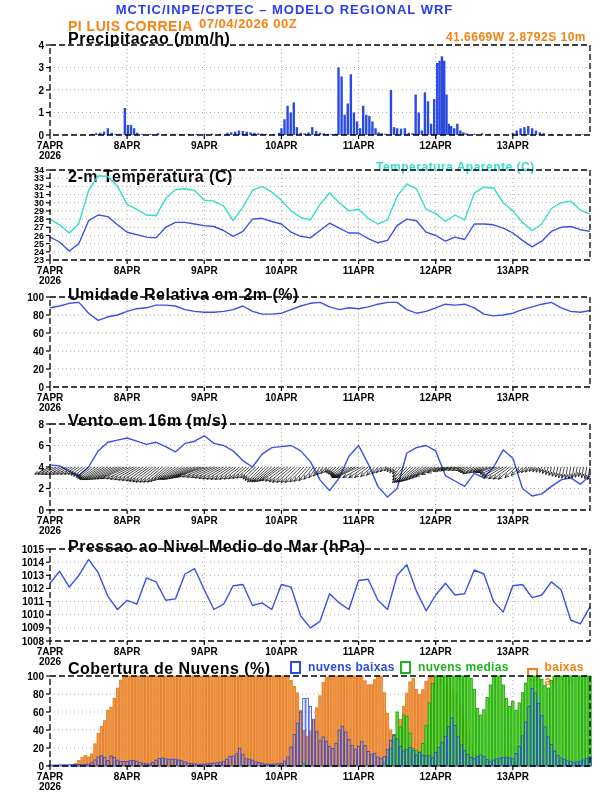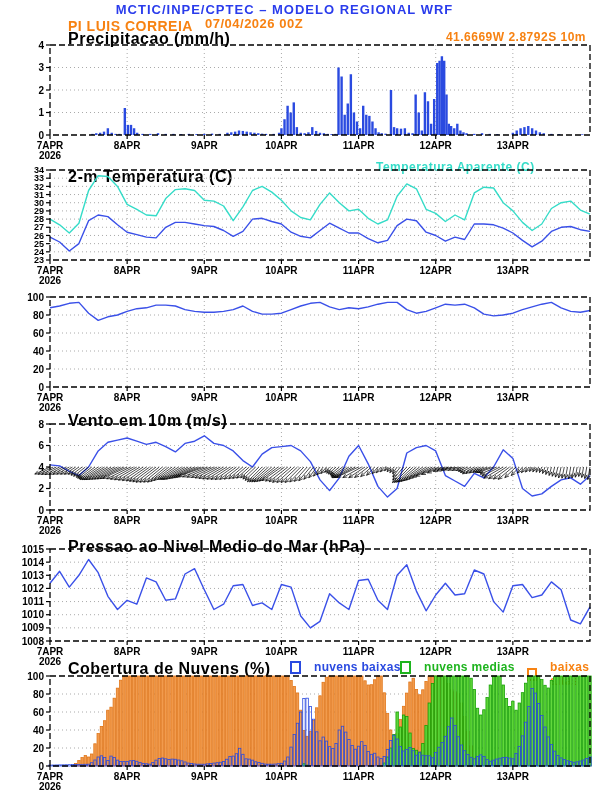--- a/index.html
+++ b/index.html
@@ -1,45 +1,46 @@
 <!DOCTYPE html>
 <html><head>
 <meta charset="utf-8">
 <style>
   html,body{margin:0;padding:0;background:#fff;}
   .page{position:relative;width:612px;height:792px;background:#fff;overflow:hidden;
         font-family:"Liberation Sans",sans-serif;}
   .hdr1{position:absolute;top:2px;left:0;width:569px;text-align:center;
         font-size:13px;font-weight:bold;letter-spacing:1px;}
   .hdr2l{position:absolute;top:18px;left:35px;font-size:14px;font-weight:bold;letter-spacing:0.5px;margin-left:33px;}
-  .hdr2r{position:absolute;top:16px;left:205px;font-size:13px;font-weight:bold;letter-spacing:0.5px;}
+  .hdr2r{position:absolute;top:16px;left:199px;font-size:13px;font-weight:bold;letter-spacing:0.5px;}
   .ptitle{position:absolute;left:68px;font-size:16px;font-weight:bold;color:#000;letter-spacing:0.5px;}
   .coords{position:absolute;top:30px;right:26px;font-size:12px;font-weight:bold;letter-spacing:0.5px;}
   .rlabel{position:absolute;top:160px;left:360px;font-size:12px;font-weight:bold;letter-spacing:0.5px;margin-left:16px;}
   .legend-item{position:absolute;top:660px;font-size:12px;font-weight:bold;letter-spacing:0.3px;
-        display:flex;align-items:center;gap:13px;padding-left:40px;}
+        display:flex;align-items:center;gap:7px;padding-left:40px;}
   .sq{display:inline-block;width:7px;height:9px;background:#fff;border-width:2px;border-style:solid;}
   svg{position:absolute;top:0;left:0;}
 </style>
 </head>
 <body>
 
 <div class="page">
 
   <div class="hdr1" style="color: rgb(42, 60, 236);">MCTIC/INPE/CPTEC – MODELO REGIONAL WRF</div>
   <div class="hdr2l" style="color: rgb(247, 130, 18);">PI LUIS CORREIA</div>
   <div class="hdr2r" style="color: rgb(247, 130, 18);">07/04/2026 00Z</div>
 
   <div class="ptitle" style="top:30px">Precipitacao (mm/h)</div>
   <div class="coords" style="color: rgb(247, 130, 18);">41.6669W 2.8792S 10m</div>
 
   <div class="ptitle" style="top:168px">2-m Temperatura (C)</div>
   <div class="rlabel" style="color: rgb(53, 220, 200);">Temperatura Aparente (C)</div>
 
-  <div class="ptitle" style="top:412px">Vento em 10m (m/s)</div>
+  <div class="ptitle" style="top:286px">Umidade Relativa em 2m (%)</div>
+  <div class="ptitle" style="top:412px">Vento em 16m (m/s)</div>
   <div class="ptitle" style="top:660px">Cobertura de Nuvens (%)</div>
   <div class="ptitle" style="top:538px">Pressao ao Nivel Medio do Mar (hPa)</div>
 
   <div class="legend-item" style="left: 250px; color: rgb(42, 74, 224);">
     <span class="sq" style="border-color: rgb(42, 74, 224);"></span>
     <span>nuvens baixas</span>
   </div>
   <div class="legend-item" style="left: 360px; color: rgb(30, 180, 30); justify-content: flex-end;">
     <span class="sq" style="border-color: rgb(30, 180, 30);"></span>
     <span>nuvens medias</span>

